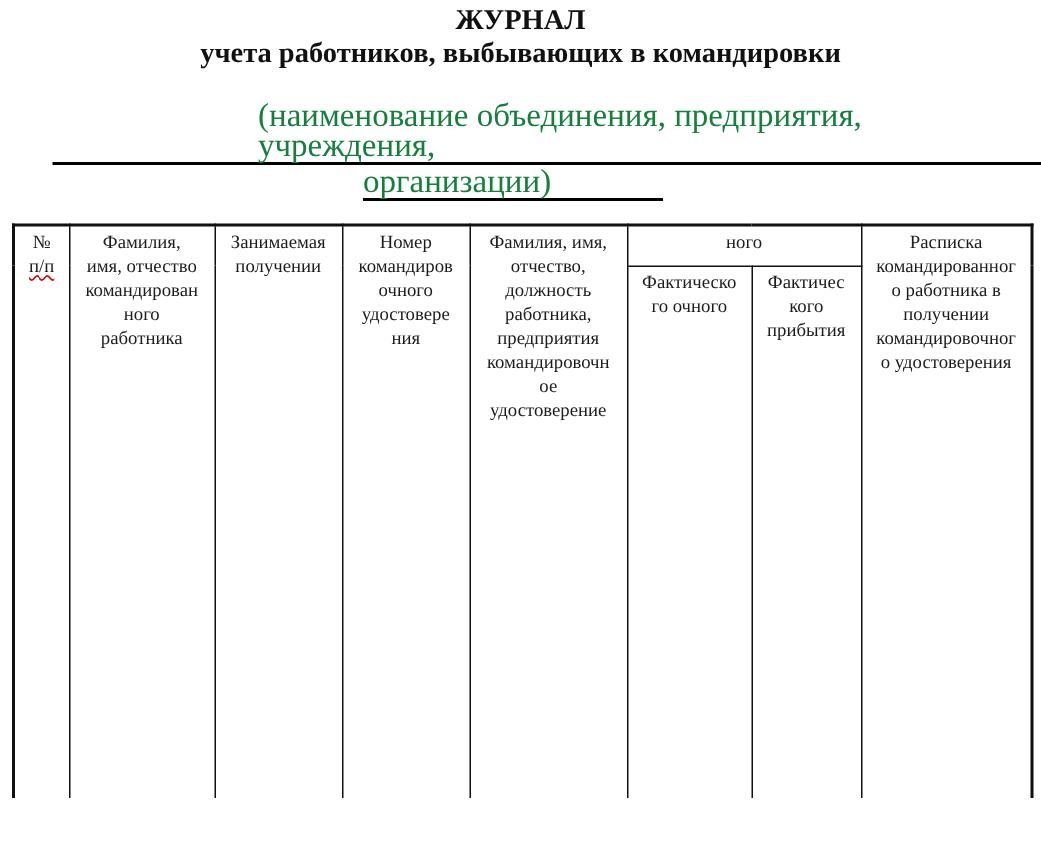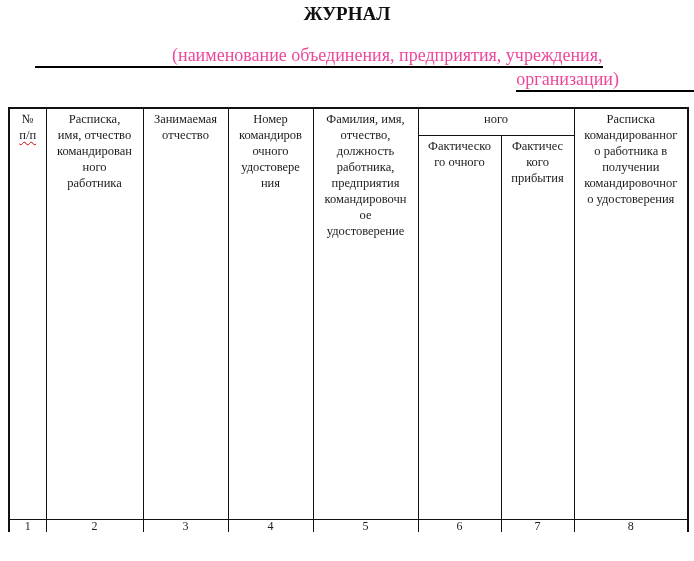--- a/index.html
+++ b/index.html
@@ -15,23 +15,23 @@
   .titles {
     padding-top: 3px;
     text-align: center;
   }
   .title-line {
     font-size: 19px;
     font-weight: bold;
     line-height: 22px;
     color: #111111;
   }
-  .org-block { font-size: 18px; line-height: 20px; color: #ec4899; }
+  .org-block { font-size: 22px; line-height: 20px; color: #15803d; }
   .org-line1 { margin-top: 20px; margin-left: 35px; }
-  .org-line2 { margin-top: 1px;  margin-left: 242px; text-align: right; }
+  .org-line2 { margin-top: 1px;  margin-left: 242px; }
   .uline {
     display: inline-block;
     border-bottom: 2px solid #000000;
     padding-bottom: 1px;
   }
   .uline.lead  { padding-left: 137px; }
   .uline.trail { padding-right: 75px; }
 
   table.journal {
     margin: 15px 0 0 8px;
@@ -68,20 +68,21 @@
     text-underline-offset: 2px;
   }
 </style>
 </head>
 <body>
 
 <div class="page">
 
   <div class="titles">
     <div class="title-line">ЖУРНАЛ</div>
+    <div class="title-line">учета работников, выбывающих в командировки</div>
   </div>
 
   <div class="org-block">
     <div class="org-line1">
       <span class="uline lead"><span>(наименование объединения, предприятия, учреждения,</span></span>
     </div>
     <div class="org-line2">
       <span class="uline trail"><span>организации)</span></span>
     </div>
   </div>
@@ -96,27 +97,27 @@
       <col style="width:83px">
       <col style="width:73px">
       <col style="width:114px">
     </colgroup>
     <tbody>
       <tr class="r1">
         <td rowspan="2">
           <div>№</div>
           <div class="wavy">п/п</div>
         </td>
-        <td rowspan="2" class="pre">Расписка,
+        <td rowspan="2" class="pre">Фамилия,
 имя, отчество
 командирован
 ного
 работника</td>
         <td rowspan="2" class="pre">Занимаемая
-отчество</td>
+получении</td>
         <td rowspan="2" class="pre">Номер
 командиров
 очного
 удостовере
 ния</td>
         <td rowspan="2" class="pre">Фамилия, имя,
 отчество,
 должность
 работника,
 предприятия

